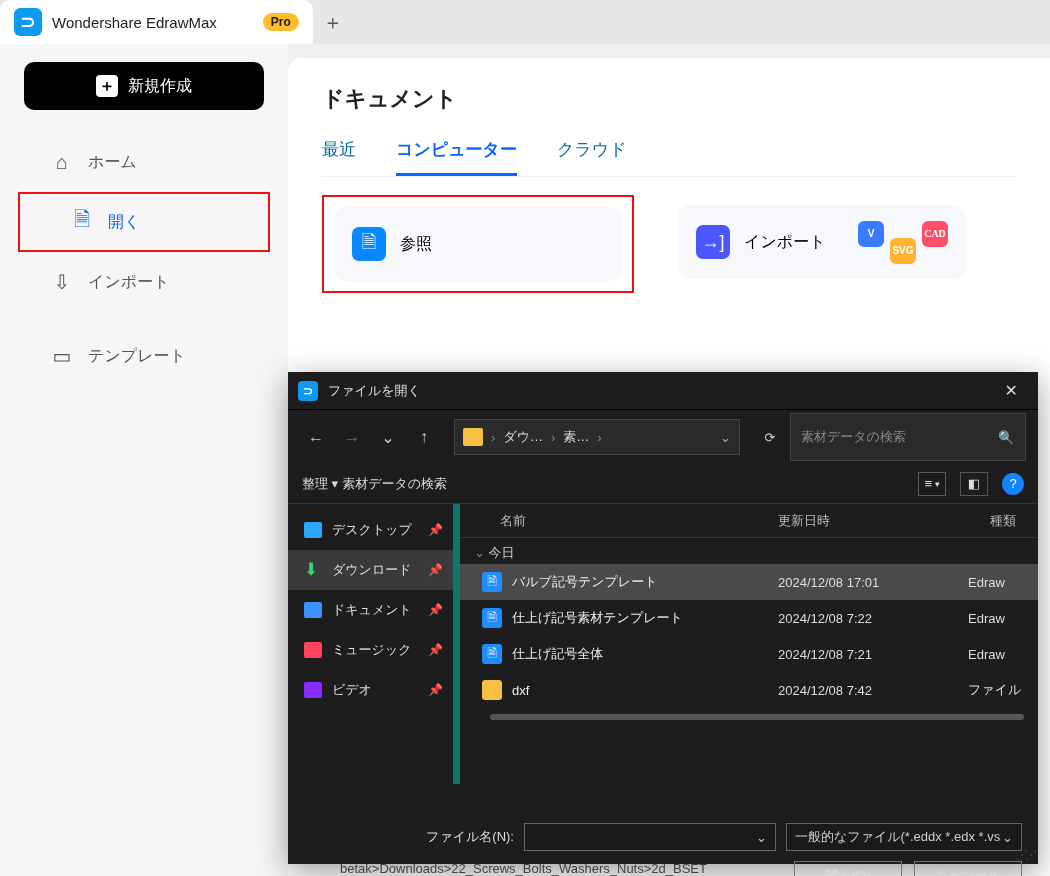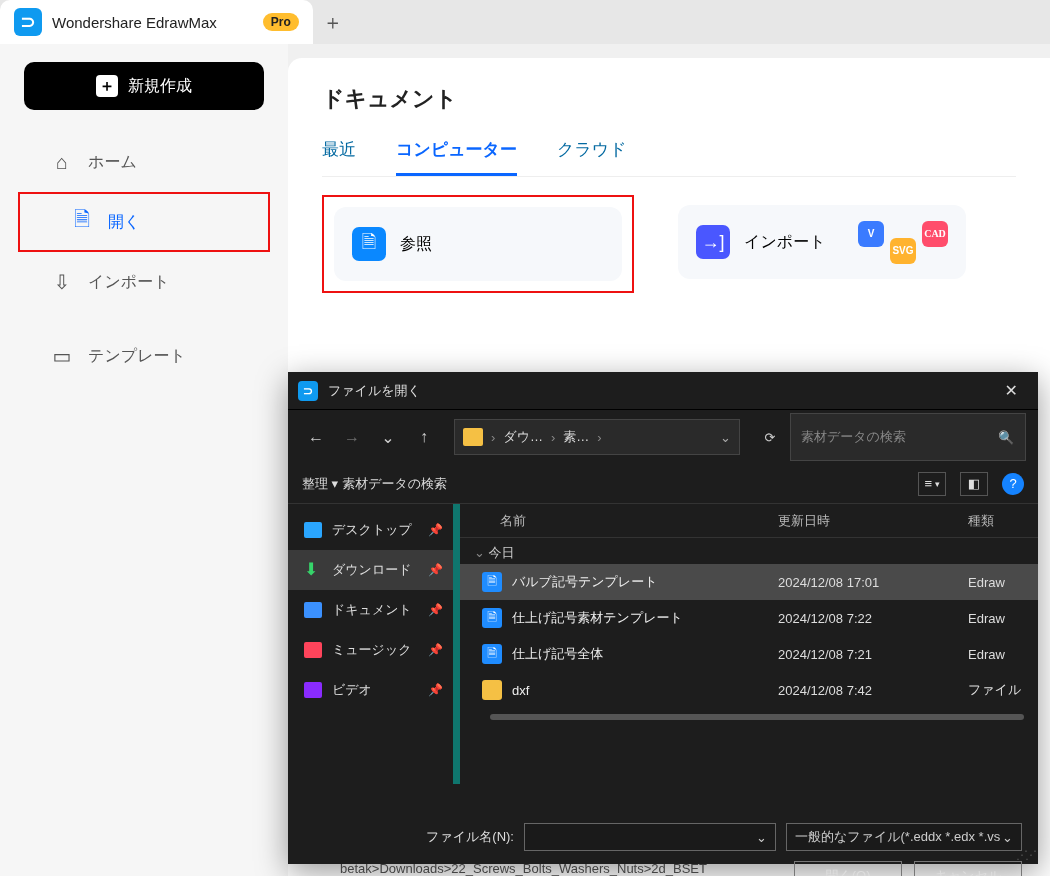--- a/index.html
+++ b/index.html
@@ -69,21 +69,21 @@
   .place { height: 40px; display:flex; align-items:center; padding-left:16px; gap:10px; }
   .place .pic{ width:18px;height:16px;border-radius:2px; }
   .place.selected{ background:#3a3a3a; }
   .pin { margin-left:auto; margin-right:10px; color:#888; font-size:12px;}
   .pic-blue{background:#2aa6ff;} .pic-dn{color:#36d46a;font-size:17px;line-height:16px;} .pic-doc{background:#3b91ff;} .pic-mus{background:#ff445b;border-radius:50%;} .pic-vid{background:#8a2bff;}
 
   .files { flex:1; overflow:hidden; }
   .fhdr { height:34px; display:flex; align-items:center; color:#bbb; border-bottom:1px solid #333;}
   .col-name{ padding-left:40px; flex:1; }
   .col-date{ width:190px; }
-  .col-type{ width:70px; }
+  .col-type{ width:70px;text-align:center; }
   .group { padding:6px 0 2px 14px; color:#ccc; }
   .group::before{content:"⌄ "; color:#888;}
   .frow { height:36px; display:flex; align-items:center; }
   .frow.sel{ background:#4a4a4a; }
   .fic { width:20px; height:20px; margin-left:22px; margin-right:10px; border-radius:3px; display:flex;align-items:center;justify-content:center;font-size:12px; }
   .fic.doc{ background:#1f8cff; color:#fff; }
   .fic.fld{ background:#f5c044; }
   .fname{ flex:1; color:#eee; }
   .fdate{ width:190px; color:#ddd; }
   .ftype{ width:70px; color:#ddd; }

